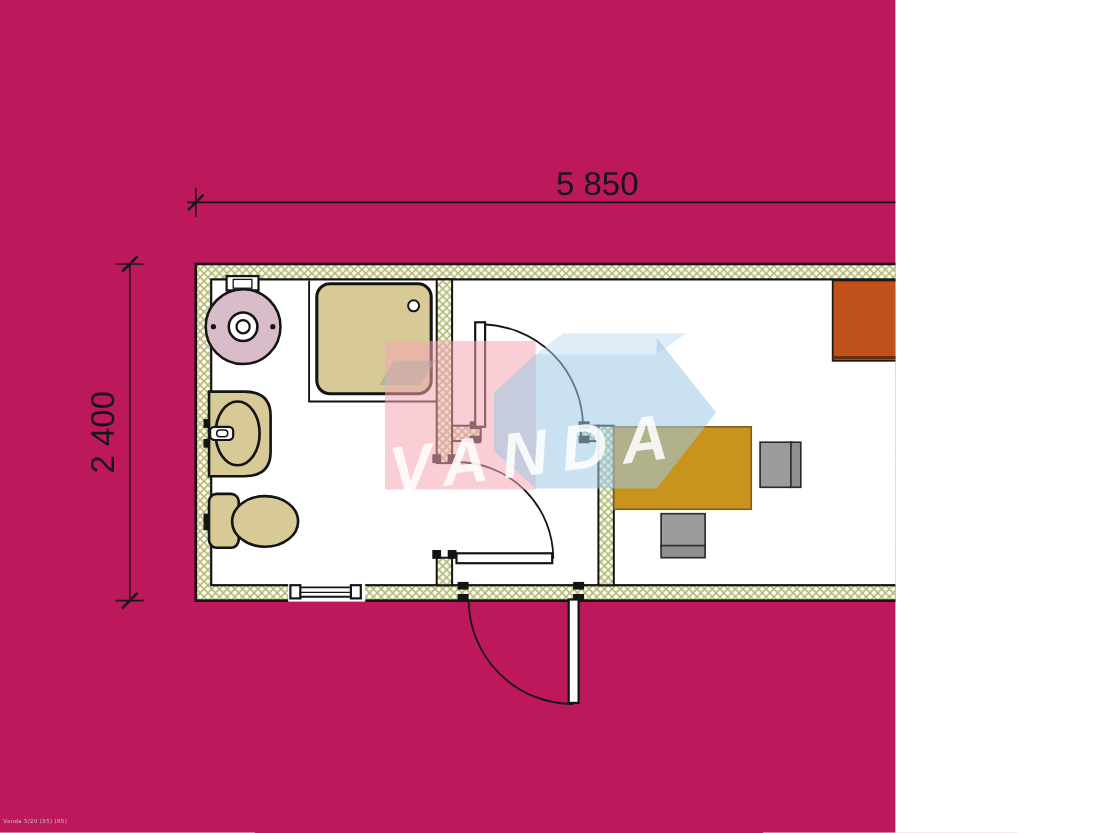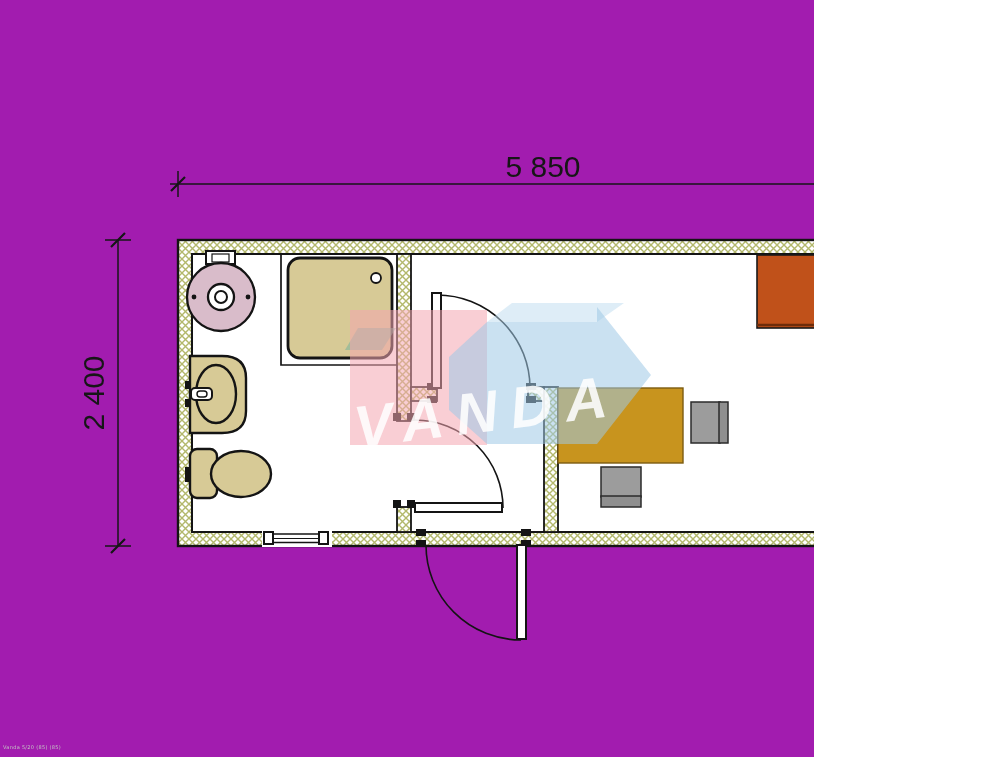--- a/index.html
+++ b/index.html
@@ -1,16 +1,16 @@
 <!DOCTYPE html>
 <html><head>
 <meta charset="utf-8">
 <style>
   html,body{margin:0;padding:0;background:#fff;}
-  .canvas{position:relative;width:814px;height:757px;background:#a21caf;overflow:hidden;
+  .canvas{position:relative;width:814px;height:757px;background:#be185d;overflow:hidden;
           font-family:"Liberation Sans","DejaVu Sans",sans-serif;}
   .plan-svg{position:absolute;left:0;top:0;}
   .footer-note{position:absolute;left:3px;top:744px;font-size:5px;line-height:6px;
                color:#c4c4c4;letter-spacing:.3px;font-family:"DejaVu Sans",sans-serif;}
   text.dim{font-family:"Liberation Sans","DejaVu Sans",sans-serif;font-size:30px;fill:#161616;}
   text.wm{font-family:"Liberation Sans","DejaVu Sans",sans-serif;font-size:58px;font-weight:bold;
           font-style:italic;letter-spacing:13px;fill:#ffffff;opacity:.87;}
 </style>
 </head>
 <body>

